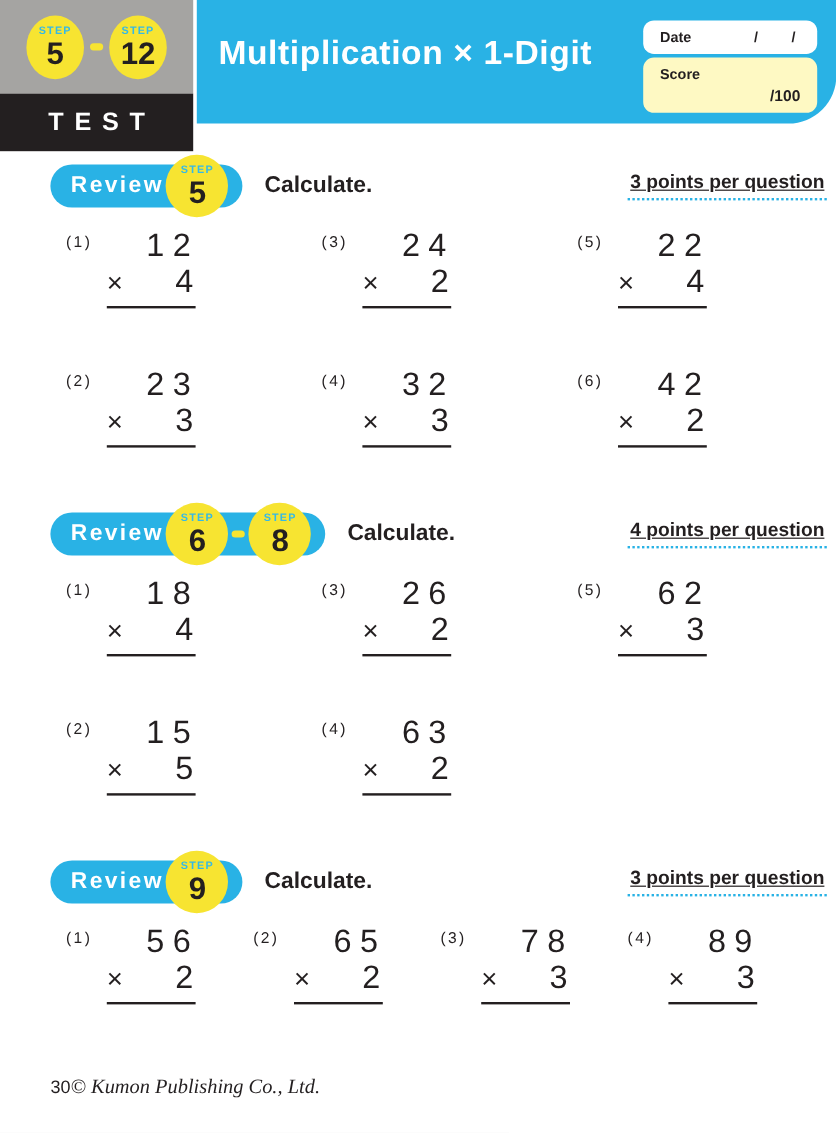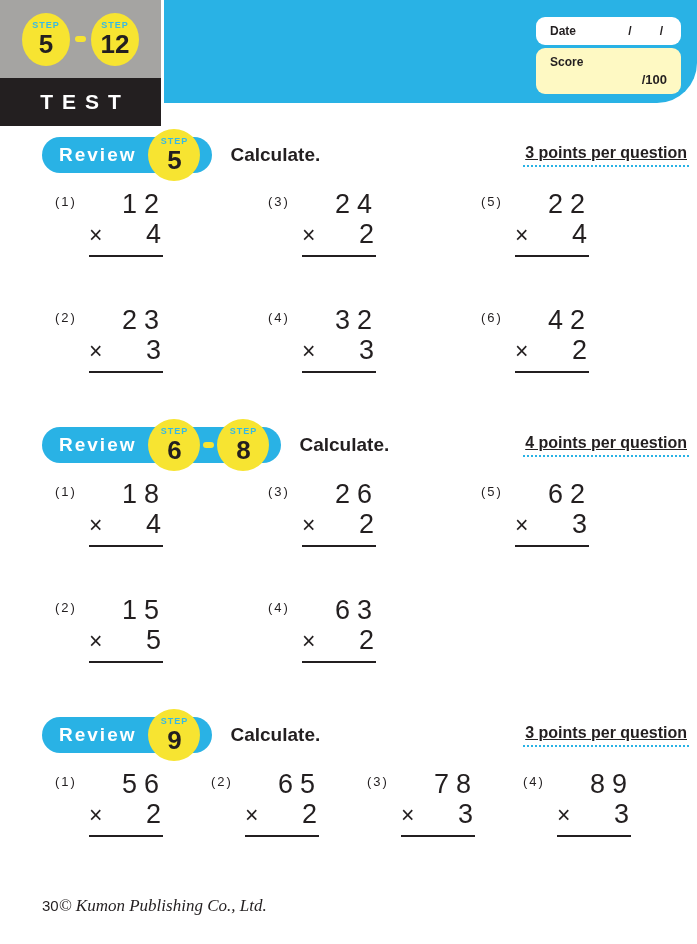--- a/index.html
+++ b/index.html
@@ -49,21 +49,21 @@
   .score-box .score-denom { position:absolute; right:14px; bottom:7px; font-size:13px; font-weight:bold; }
 
   
   .sections { position:absolute; left:0; top:129px; width:697px; }
   .section { height:290px; }
   .sec-head { display:flex; align-items:center; height:52px; padding:0 8px 0 42px; }
   .pill {
     display:flex; align-items:center; height:36px; background:#29b2e5;
     border-radius:18px; padding:0 12px 0 17px; flex:none;
   }
-  .review-label { color:#fff; font-size:19px; font-weight:bold; letter-spacing:2px; margin-right:12px; }
+  .review-label { color:#fff; font-size:19px; font-weight:bold; letter-spacing:2px; margin-right:2px; }
   .circles { display:flex; align-items:center; gap:3px; }
   .step-circle {
     width:52px; height:52px; border-radius:50%; background:#f7e431; flex:none;
     display:flex; flex-direction:column; align-items:center; justify-content:center;
   }
   .step-circle .step-num { font-size:26px; font-weight:bold; line-height:1; color:#231f20; }
   .calc-label { font-size:19px; font-weight:bold; margin-left:18px; }
   .points {
     margin-left:auto; font-size:16px; font-weight:bold;
     border-bottom:2px dotted #29b2e5; padding:0 2px 3px 2px; white-space:nowrap;text-decoration:underline;
@@ -91,20 +91,21 @@
   .footer { position:absolute; left:42px; top:896px; display:flex; align-items:baseline; }
   .page-num { font-size:15px; }
   .copyright { font-family:"Liberation Serif", serif; font-style:italic; font-size:17px; }
 </style>
 </head>
 <body>
 
 <div class="page">
 
   <div class="hdr-blue">
+    <div class="hdr-title">Multiplication × 1-Digit</div>
     <div class="date-box">
       <span>Date</span>
       <span class="slash1">/</span>
       <span class="slash2">/</span>
     </div>
     <div class="score-box">
       <span class="score-label">Score</span>
       <span class="score-denom">/100</span>
     </div>
   </div>

